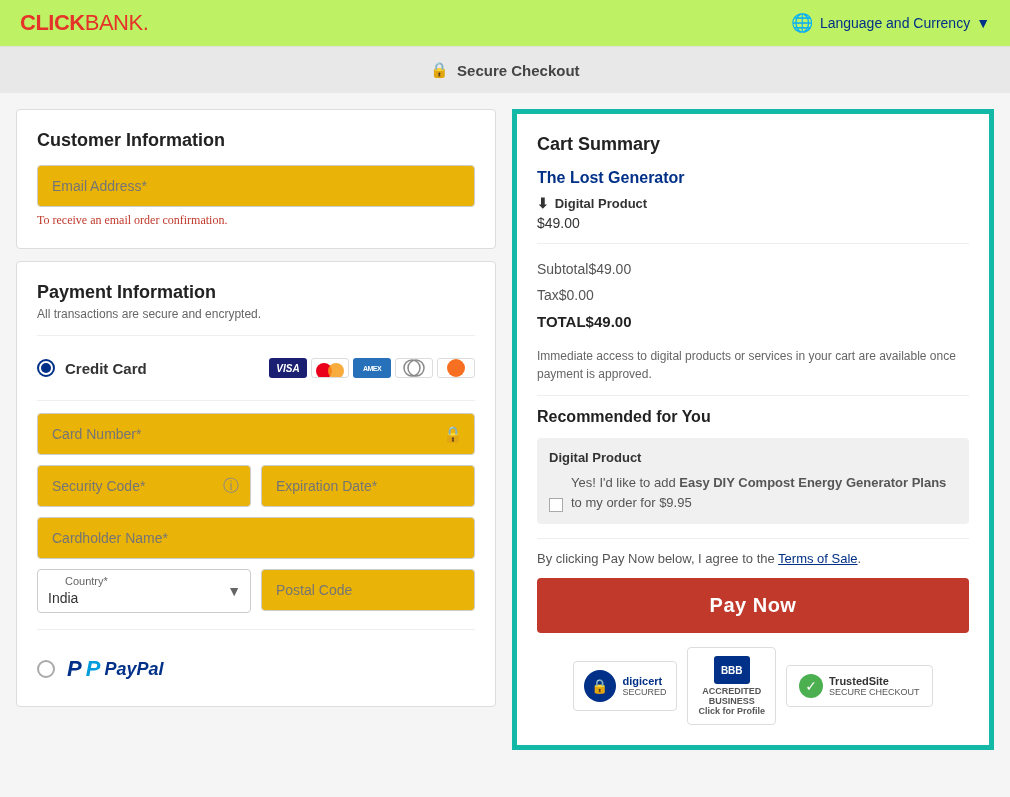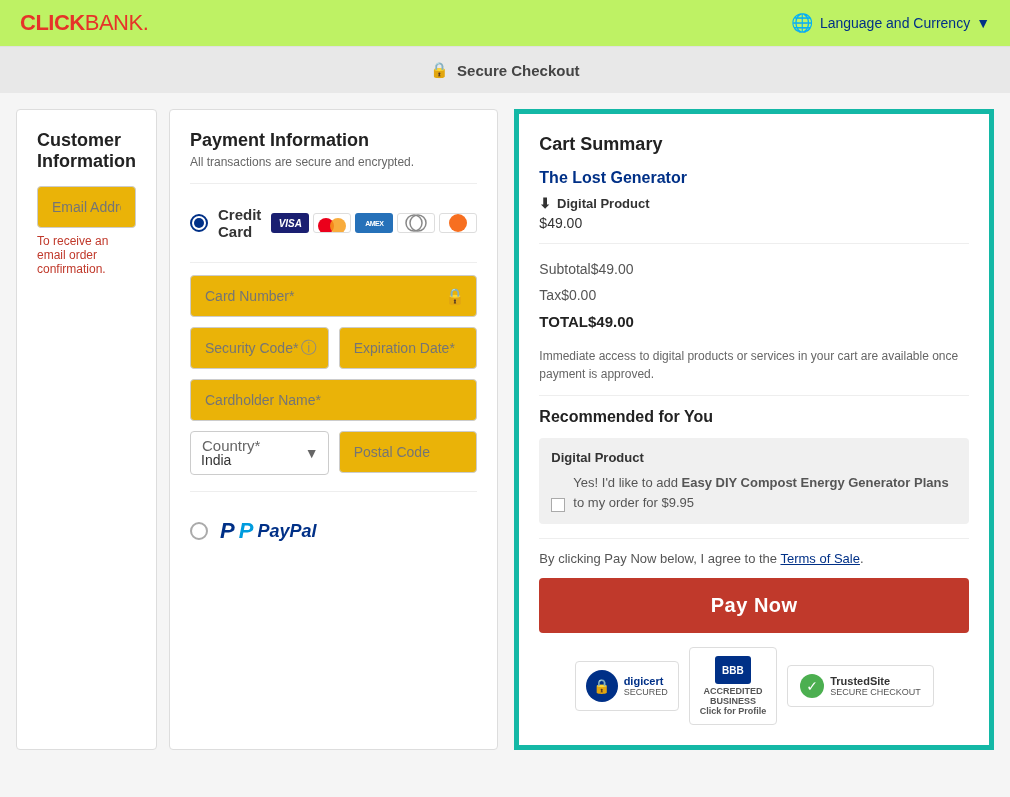--- a/index.html
+++ b/index.html
@@ -50,21 +50,21 @@
       display: flex;
       gap: 0;
       padding: 16px;
       gap: 16px;
     }
 
     
     .left-panel {
       flex: 0 0 480px;
       display: flex;
-      flex-direction: row;
+      flex-direction: column;
       gap: 12px;
     }
 
     
     .right-panel {
       flex: 1;
       background: #fff;
       border: 5px solid #14b8a6;
       border-radius: 0;
       padding: 20px;
@@ -100,20 +100,21 @@
       font-size: 14px;
       color: #555;
       background: #eab308;
       outline: none;
     }
 
     .input-hint {
       color: #c0392b;
       font-size: 12px;
       margin-top: 6px;
+      font-family: Liberation Serif, serif;
     }
 
     
     .payment-method {
       display: flex;
       align-items: center;
       gap: 10px;
       padding: 10px 0;
     }
     .radio-btn {
@@ -239,25 +240,25 @@
       position: absolute;
       right: 10px;
       top: 50%;
       transform: translateY(-50%);
       color: #666;
       pointer-events: none;
     }
 
     
     .country-label {
-      font-size: 15px;
+      font-size: 11px;
       color: #666;
       position: absolute;
       top: 6px;
-      left: 12px;
+      left: 28px;
     }
     .select-with-label {
       padding-top: 20px;
       padding-bottom: 6px;
     }
 
     
     .paypal-section {
       display: flex;
       align-items: center;

